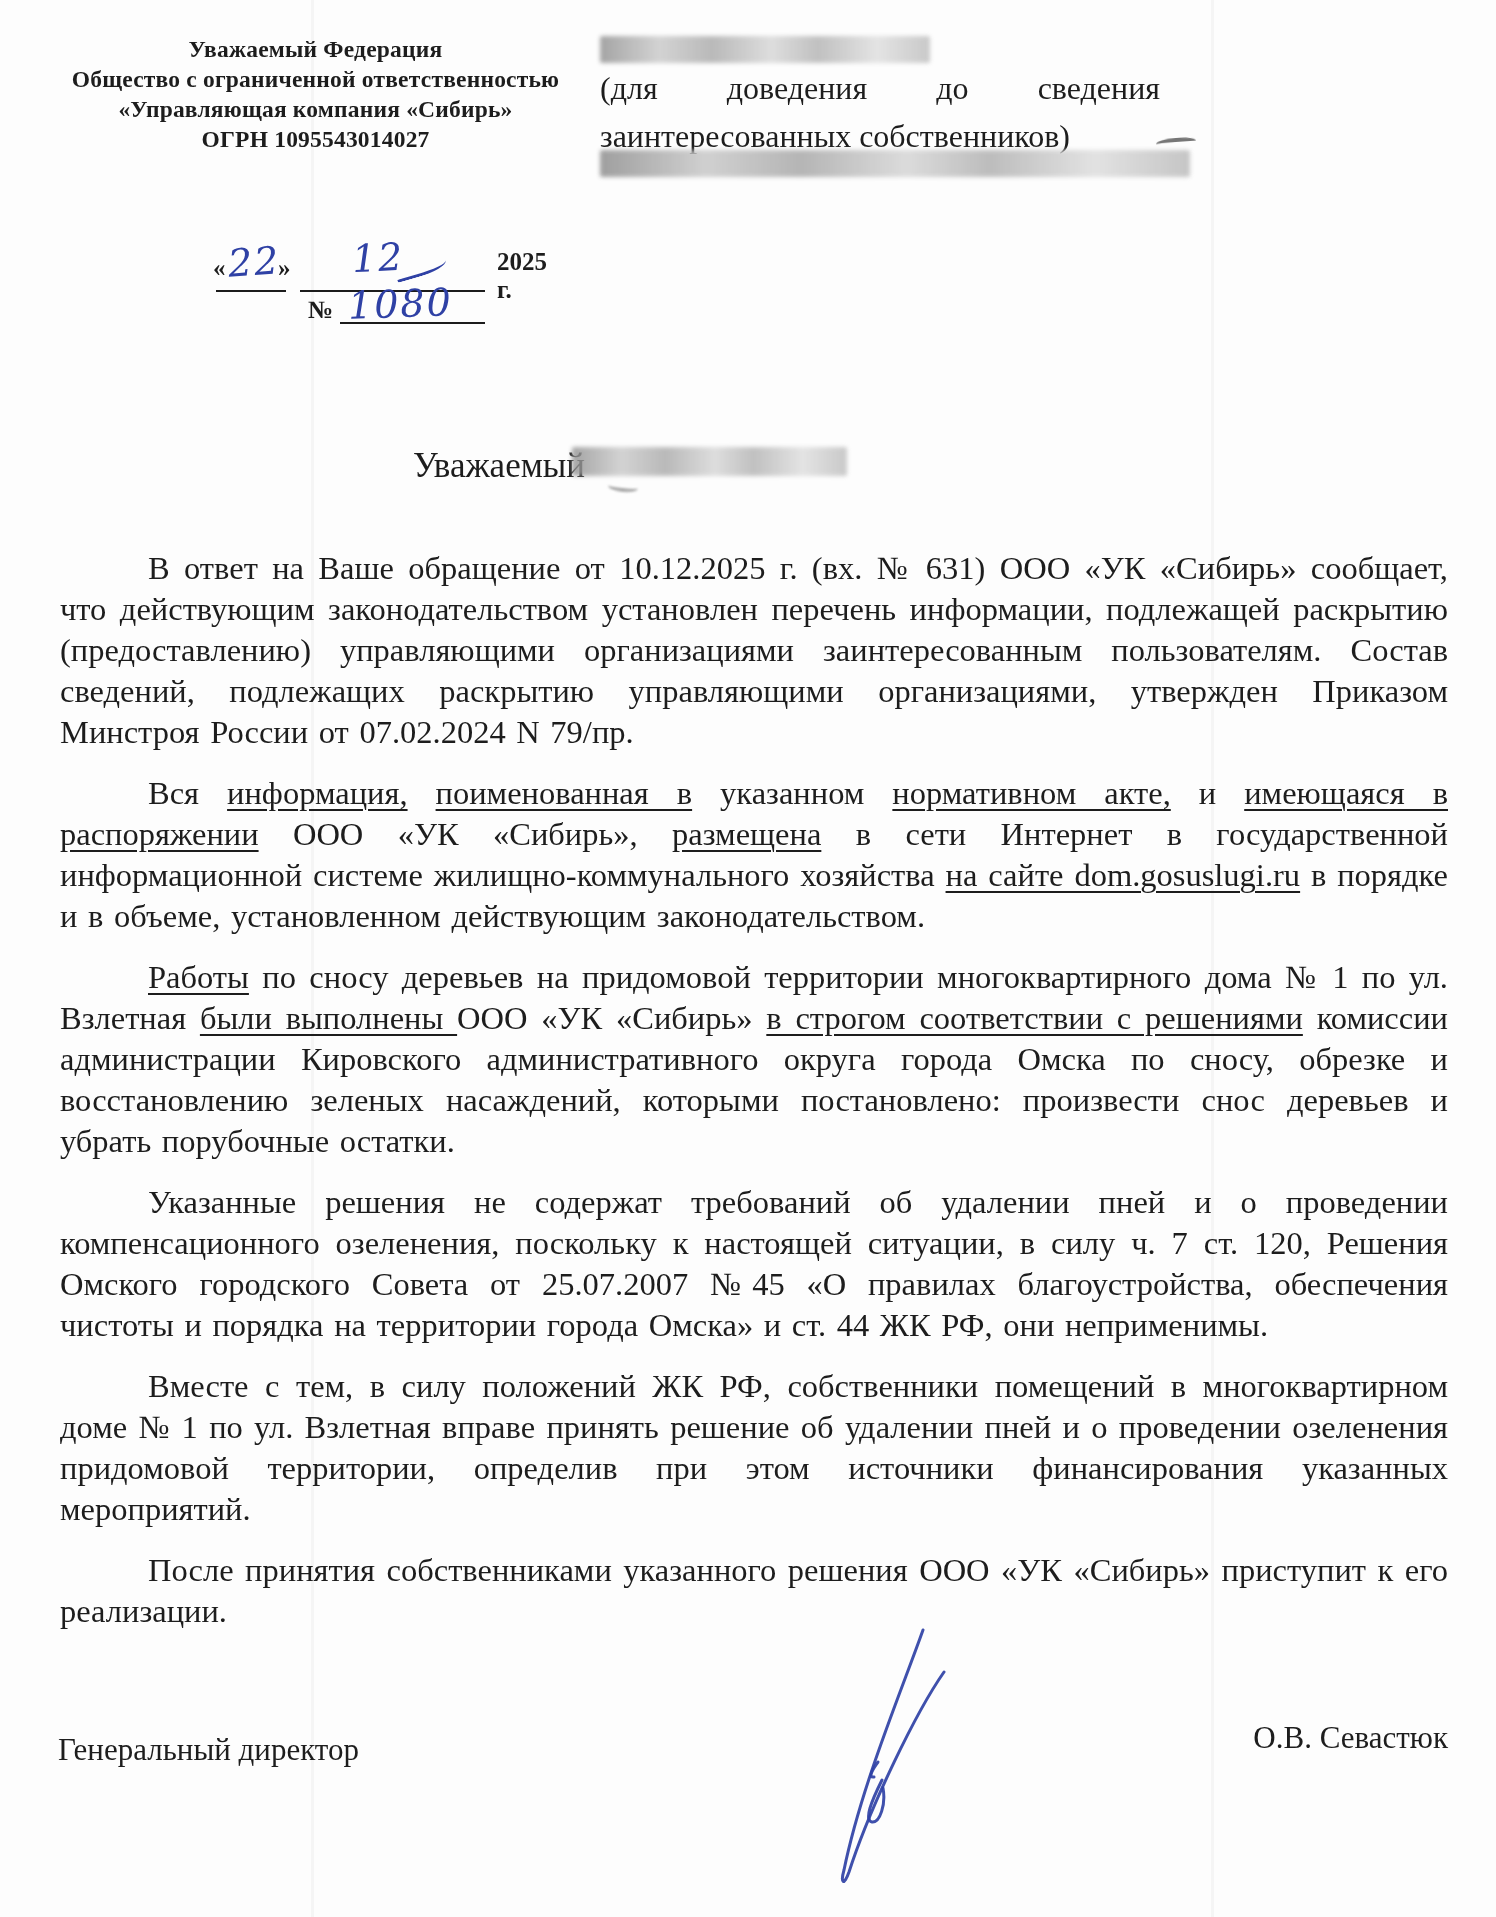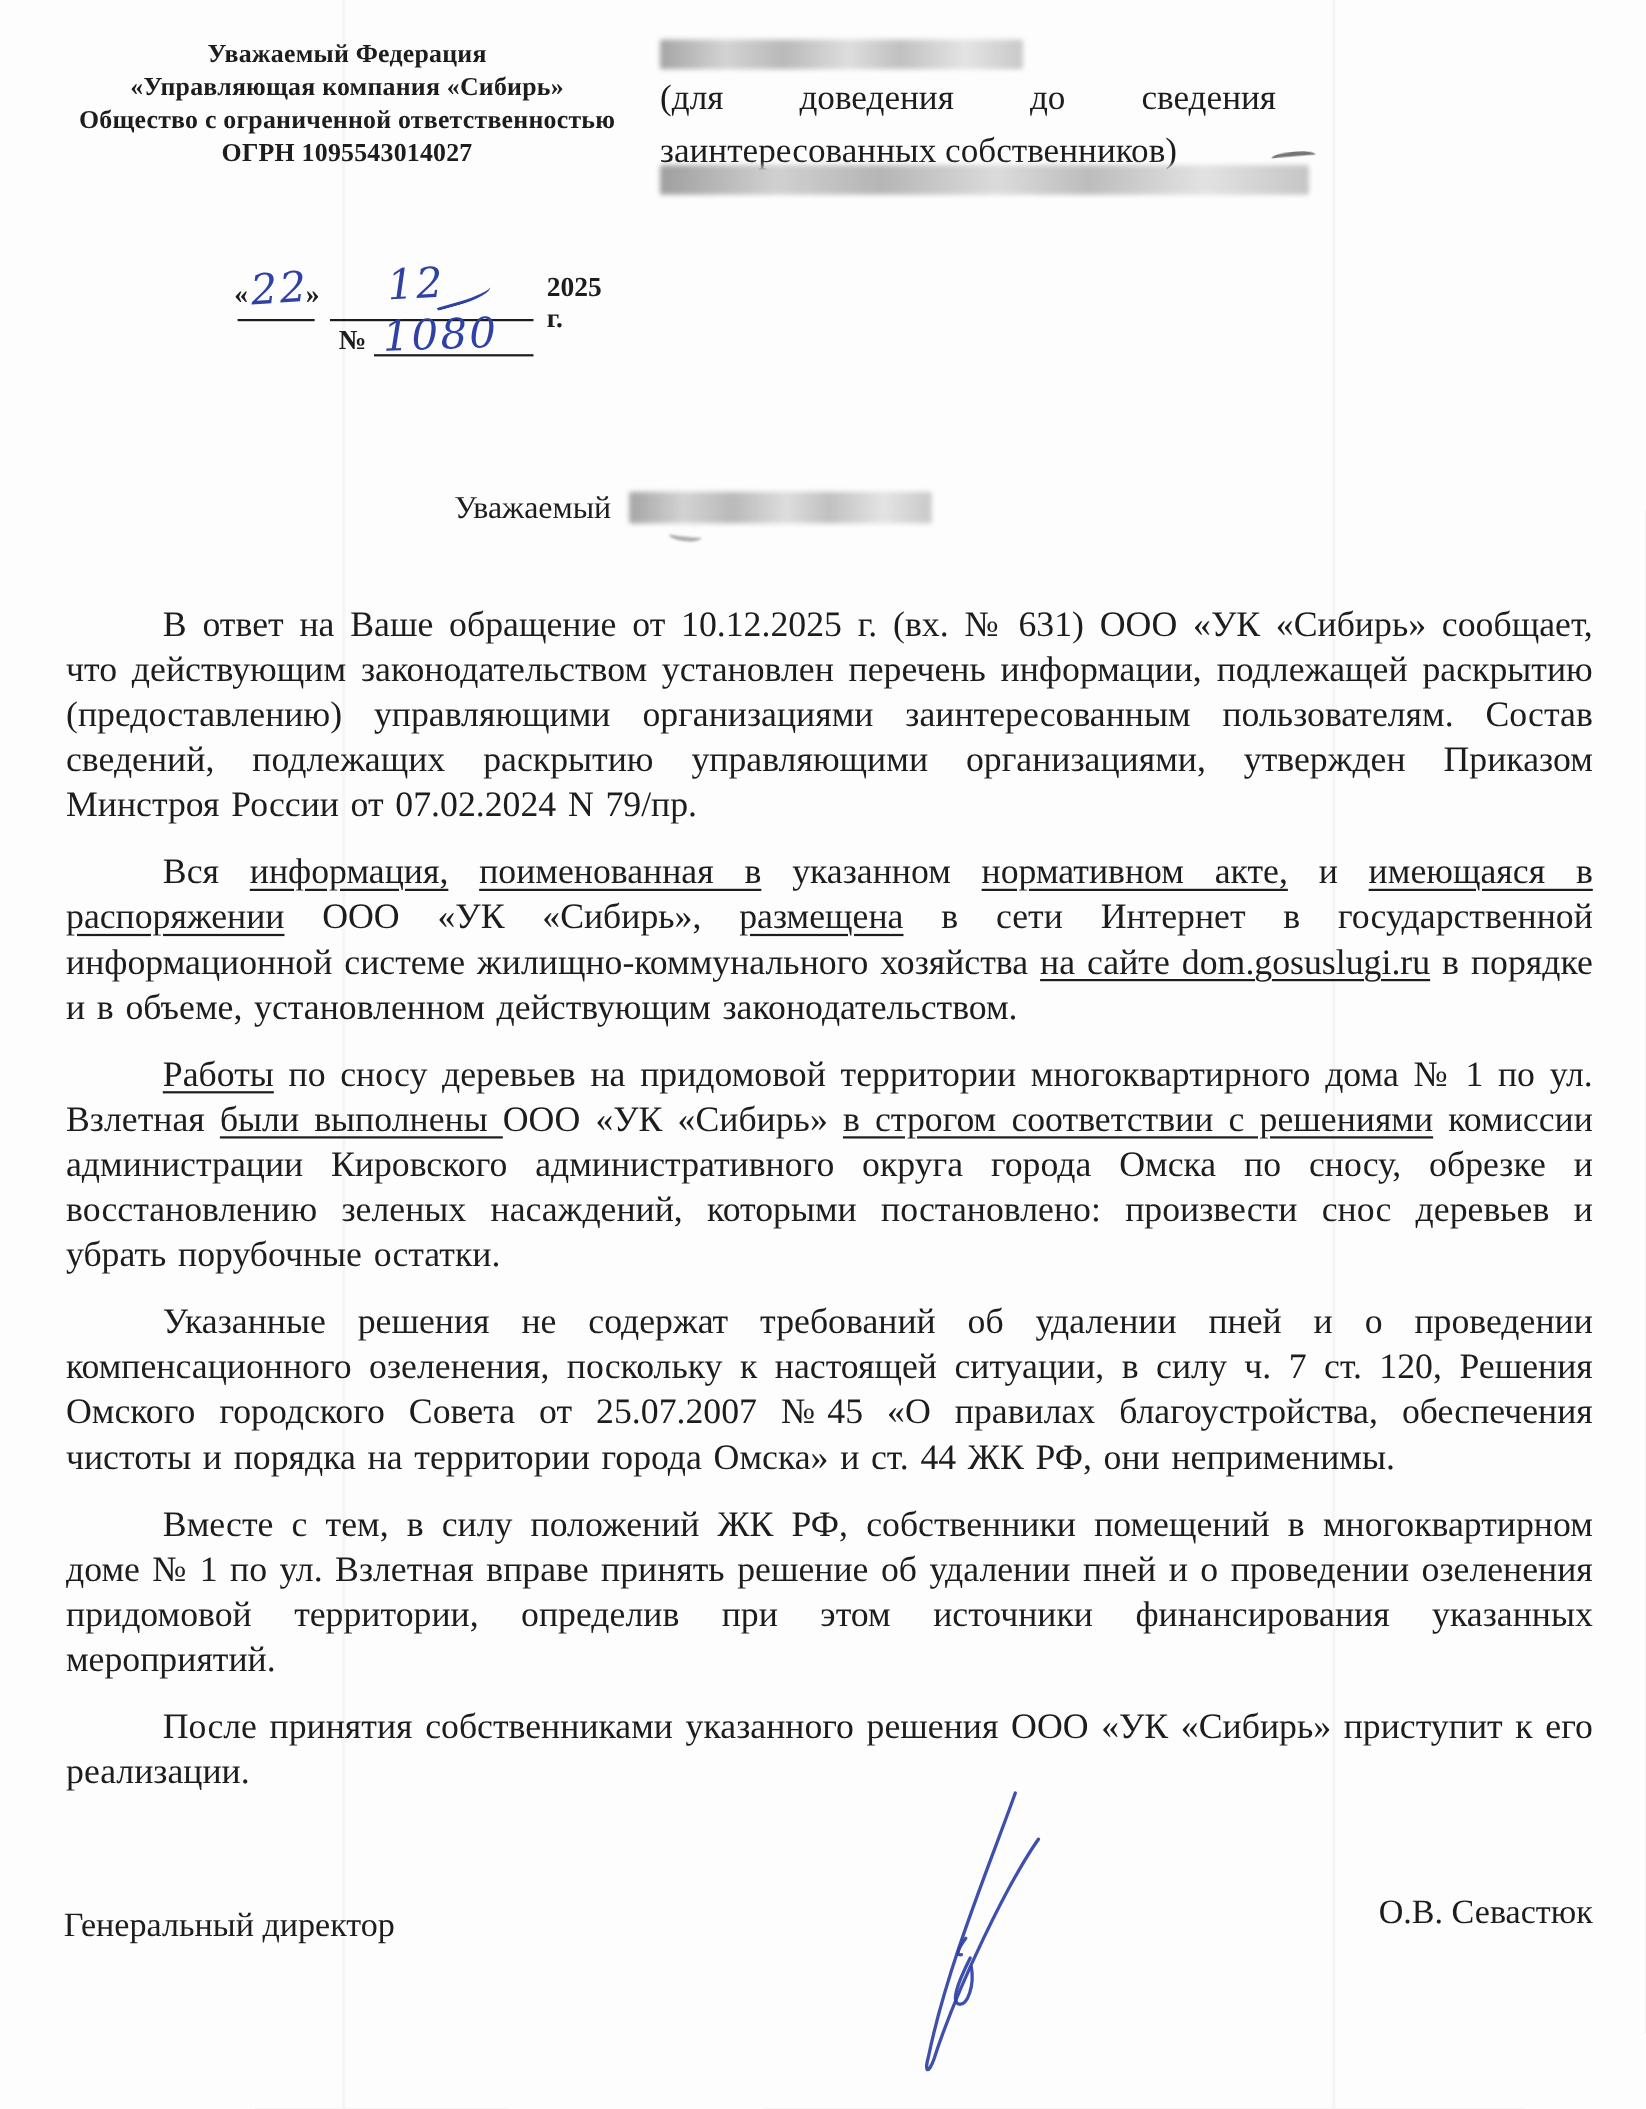--- a/index.html
+++ b/index.html
@@ -83,21 +83,21 @@
   
   .addr-note{
     position:absolute;left:600px;top:64px;width:560px;
     font-size:32px;line-height:48px;
     text-align:justify;text-align-last:left;
   }
 
   
   .greeting{
     position:absolute;left:413px;top:446px;
-    font-size:29px;
+    font-size:35px;
   }
 
   
   .body-text{
     position:absolute;left:60px;top:528px;width:1388px;
     font-size:32.5px;line-height:41px;
     text-align:justify;
     word-spacing:2.5px;
   }
   .body-text p{text-indent:88px;margin-top:20px;}
@@ -112,22 +112,22 @@
 </head>
 <body>
 
 <div class="page">
 
   <div class="streak s1"></div>
   <div class="streak s2"></div>
 
   <div class="letterhead">
     <div>Уважаемый Федерация</div>
+    <div>Общество с ограниченной ответственностью</div>
     <div>«Управляющая компания «Сибирь»</div>
-    <div>Общество с ограниченной ответственностью</div>
     <div>ОГРН 1095543014027</div>
   </div>
 
   <div class="stamp">
     <span class="printed q-open">«</span>
     <span class="hand day-hand">22</span>
     <span class="printed q-close">»</span>
     <span class="day-line"></span>
     <span class="hand month-hand">12</span>
     <span class="month-tail"></span>

